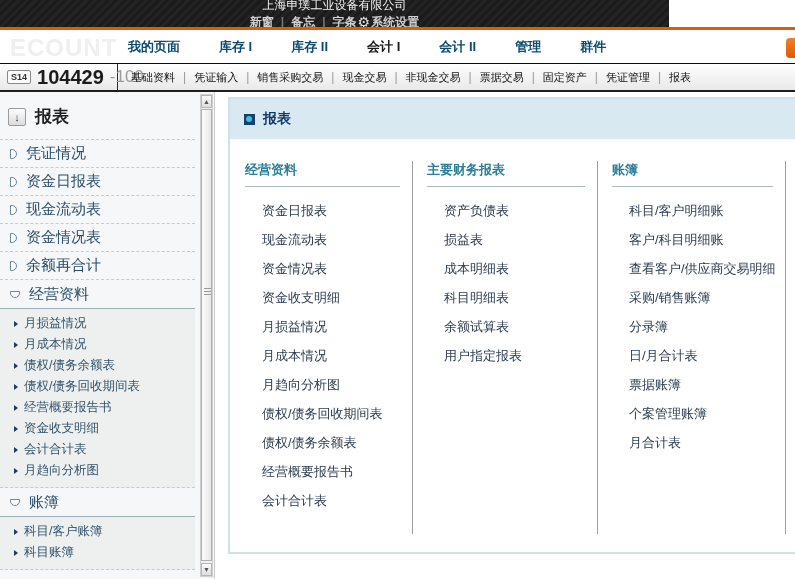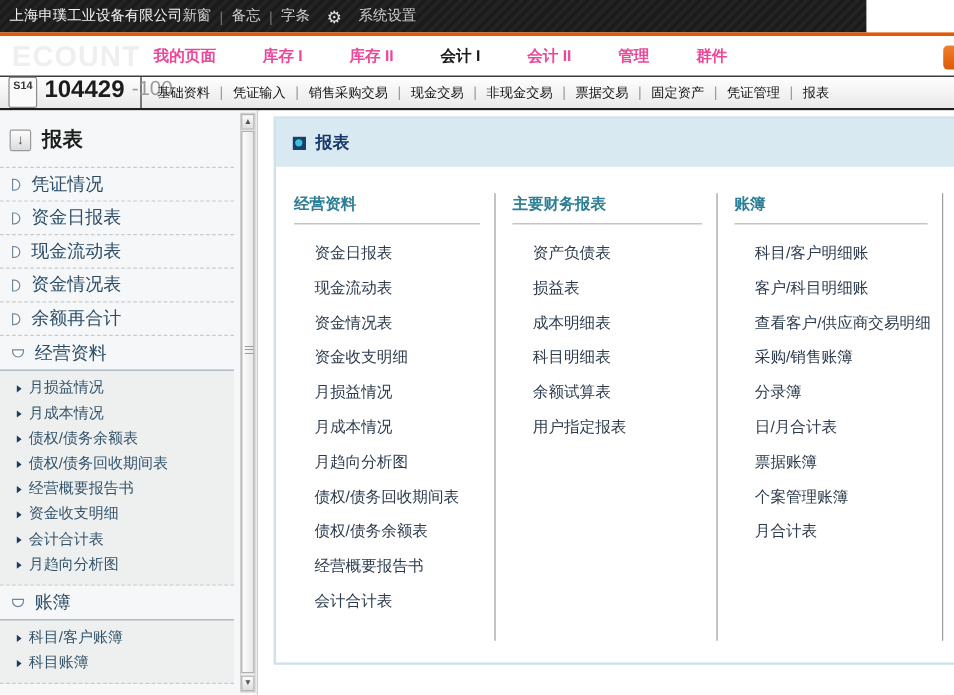--- a/index.html
+++ b/index.html
@@ -1,46 +1,46 @@
 <!DOCTYPE html>
 <html><head>
 <meta charset="utf-8">
 <style>
   * { margin:0; padding:0; box-sizing:border-box; }
   html,body { width:795px; height:579px; overflow:hidden; }
   body { font-family:"Liberation Sans","DejaVu Sans",sans-serif; background:#fff; }
   #page { position:relative; width:795px; height:579px; overflow:hidden; background:#fff; }
 
   
-  .topbar { position:absolute; left:0; top:0; width:722px; height:27px;
+  .topbar { position:absolute; left:0; top:0; width:669px; height:27px;
     background:repeating-linear-gradient(135deg,#232323 0 3px,#1b1b1b 3px 6px);
-    display:flex; align-items:center; justify-content:flex-start; padding:0 8px; }
+    display:flex; align-items:center; justify-content:center; padding:0 8px;flex-direction:column; }
   .topbar .company { color:#f2f2f2; font-size:12px; }
-  .topbar-right { display:flex; align-items:center; gap:14px; color:#cfcfcf; font-size:12px; }
+  .topbar-right { display:flex; align-items:center; gap:1px; color:#cfcfcf; font-size:12px;font-weight:bold; }
   .topbar-right .tsep { color:#777; }
   .topbar-right .tlink { cursor:pointer; }
   .gear { color:#e3e3e3; font-size:14px; line-height:1; }
 
   .orange-line { position:absolute; left:0; top:27px; width:795px; height:3px; background:#e05a07; }
 
   
   .nav-row { position:absolute; left:0; top:30px; width:795px; height:33px; background:#fff; }
   .logo { position:absolute; left:10px; top:4px; font-size:24px; font-weight:bold; letter-spacing:1px;
     color:#efefef; }
   .nav-tabs { position:absolute; left:128px; top:0; height:33px; display:flex; align-items:center; gap:39px; }
-  .nav-tab { font-size:13px; font-weight:bold; color:#ec4899; white-space:nowrap; cursor:pointer; }
+  .nav-tab { font-size:13px; font-weight:bold; color:#0c4a6e; white-space:nowrap; cursor:pointer; }
   .nav-tab.active { color:#1a1a1a; }
   .nav-orange-btn { position:absolute; right:-3px; top:8px; width:12px; height:20px;
     background:linear-gradient(#f07f2d,#dd5a05); border-radius:4px; }
 
   
   .toolbar { position:absolute; left:0; top:63px; width:795px; height:29px;
     background:linear-gradient(#fefefe,#e9e9e9); border-top:1px solid #0e0e0e; border-bottom:2px solid #1e1e1e;
     display:flex; align-items:center; }
-  .code-area { width:118px; height:100%; display:flex; gap:6px; padding-left:7px;
+  .code-area { width:118px; height:100%; display:flex; align-items:center; gap:6px; padding-left:7px;
     border-right:1px solid #2a2a2a; }
   .badge { font-size:9px; font-weight:bold; color:#333; border:1px solid #8a8a8a; border-radius:2px;
     padding:1px 3px; background:#fafafa; }
   .code { font-size:20px; font-weight:bold; color:#1c1c1c; }
   .code-suffix { font-size:17px; color:#9a9a9a; }
   .menus { display:flex; align-items:center; padding-left:5px; }
   .menu-item { font-size:11px; font-weight:normal; color:#101010; padding:0 8px; white-space:nowrap; cursor:pointer; }
   .menu-sep { color:#999; font-size:12px; }
 
   

